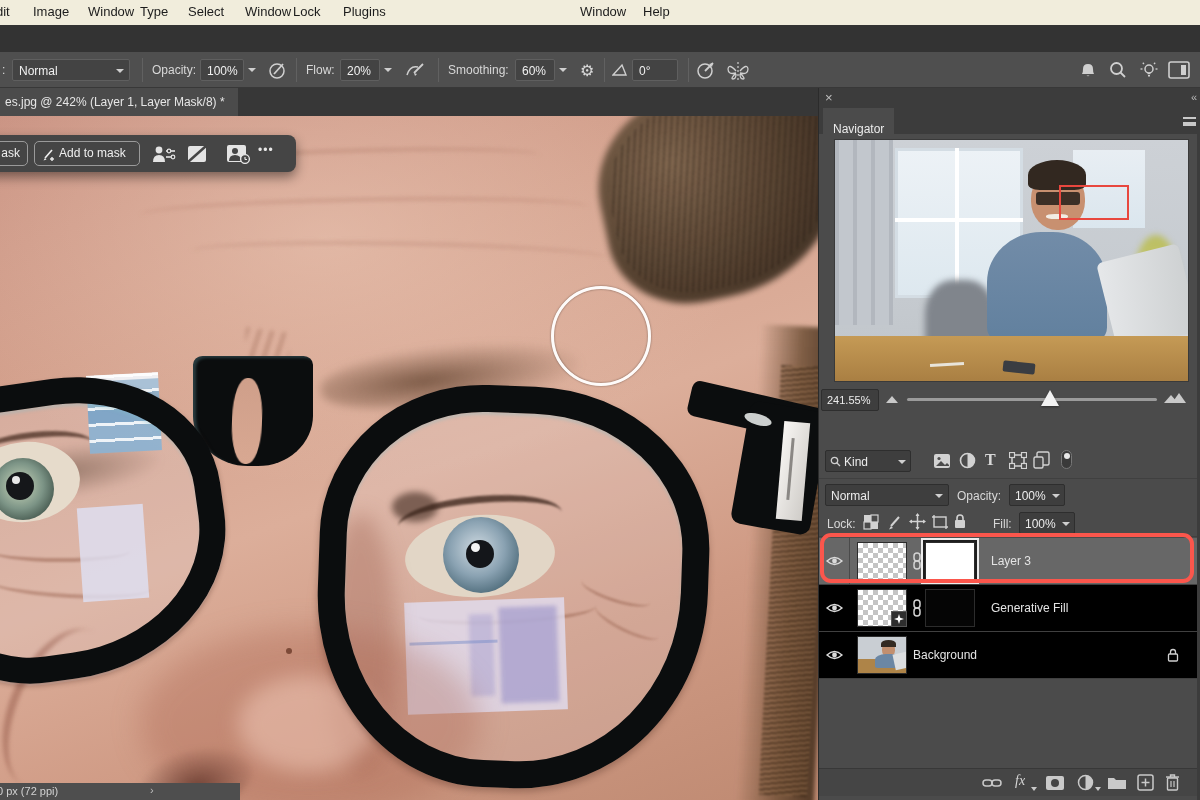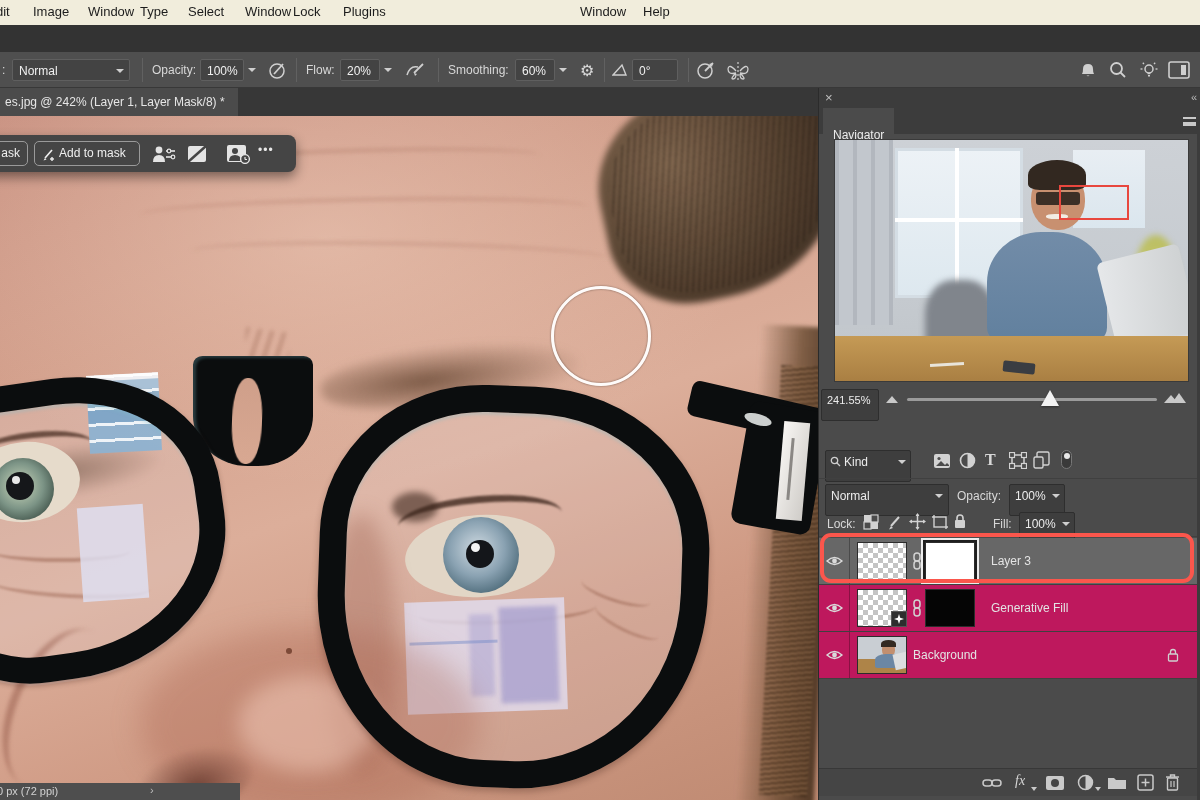--- a/index.html
+++ b/index.html
@@ -44,27 +44,27 @@
   
   #taskbar { position:absolute; left:-70px; top:135px; width:366px; height:37px; background:#454545; border-radius:8px; box-shadow:0 5px 12px rgba(0,0,0,.45); z-index:40; }
   .tb-btn { position:absolute; top:6px; height:25px; border:1px solid #9a9a9a; border-radius:5px; color:#efefef; font-size:12px; }
 
   
   #statusbar { left:0; top:783px; width:240px; height:17px; background:#4e4e4e; color:#d2d2d2; font-size:11px; z-index:41; }
 
   
   #panels { left:818px; top:88px; width:382px; height:712px; background:#4b4b4b; border-left:1px solid #2b2b2b; }
   .pn-header { position:absolute; left:0; width:382px; background:#3c3c3c; }
-  .pn-tab { position:absolute; top:0; height:100%; padding:20px 10px 0 10px; color:#c4c4c4; }
+  .pn-tab { position:absolute; top:0; height:100%; padding:14px 10px 0 10px; color:#c4c4c4; }
   .pn-tab.active { background:#4b4b4b; color:#ececec; }
   .hamburger { position:absolute; width:13px; height:9px; border-top:2px solid #c9c9c9; border-bottom:2px solid #c9c9c9; }
   .hamburger::after{ content:""; position:absolute; left:0; top:2.5px; width:13px; height:2px; background:#c9c9c9; }
-  .dkfld { position:absolute; height:32px; background:#3e3e3e; border:1px solid #2e2e2e; border-radius:2px; color:#ececec; padding:4px 5px 0 5px; }
+  .dkfld { position:absolute; height:22px; background:#3e3e3e; border:1px solid #2e2e2e; border-radius:2px; color:#ececec; padding:4px 5px 0 5px; }
   .row-sep { position:absolute; left:0; width:382px; height:1px; background:#404040; }
-  .layer-row { position:absolute; left:0; width:382px; height:46px; background:#be185d; }
+  .layer-row { position:absolute; left:0; width:382px; height:46px; background:#000000; }
   .layer-row.selected { background:#676767; }
   .thumb { position:absolute; top:4px; width:50px; height:38px; border:1px solid #2c2c2c; }
   .checker { background-color:#fff;
     background-image:linear-gradient(45deg,#c4c4c4 25%,transparent 25%,transparent 75%,#c4c4c4 75%),
                      linear-gradient(45deg,#c4c4c4 25%,transparent 25%,transparent 75%,#c4c4c4 75%);
     background-size:10px 10px; background-position:0 0,5px 5px; }
   .lname { position:absolute; top:16px; color:#e4e4e4; font-size:12px; }
   .eyecol-sep { position:absolute; left:30px; top:0; width:1px; height:46px; background:rgba(0,0,0,.28); }
   svg { display:block; }
   .sparkle { position:absolute; width:16px; height:16px; background:#2e2e2e; border:1px solid #555; }

